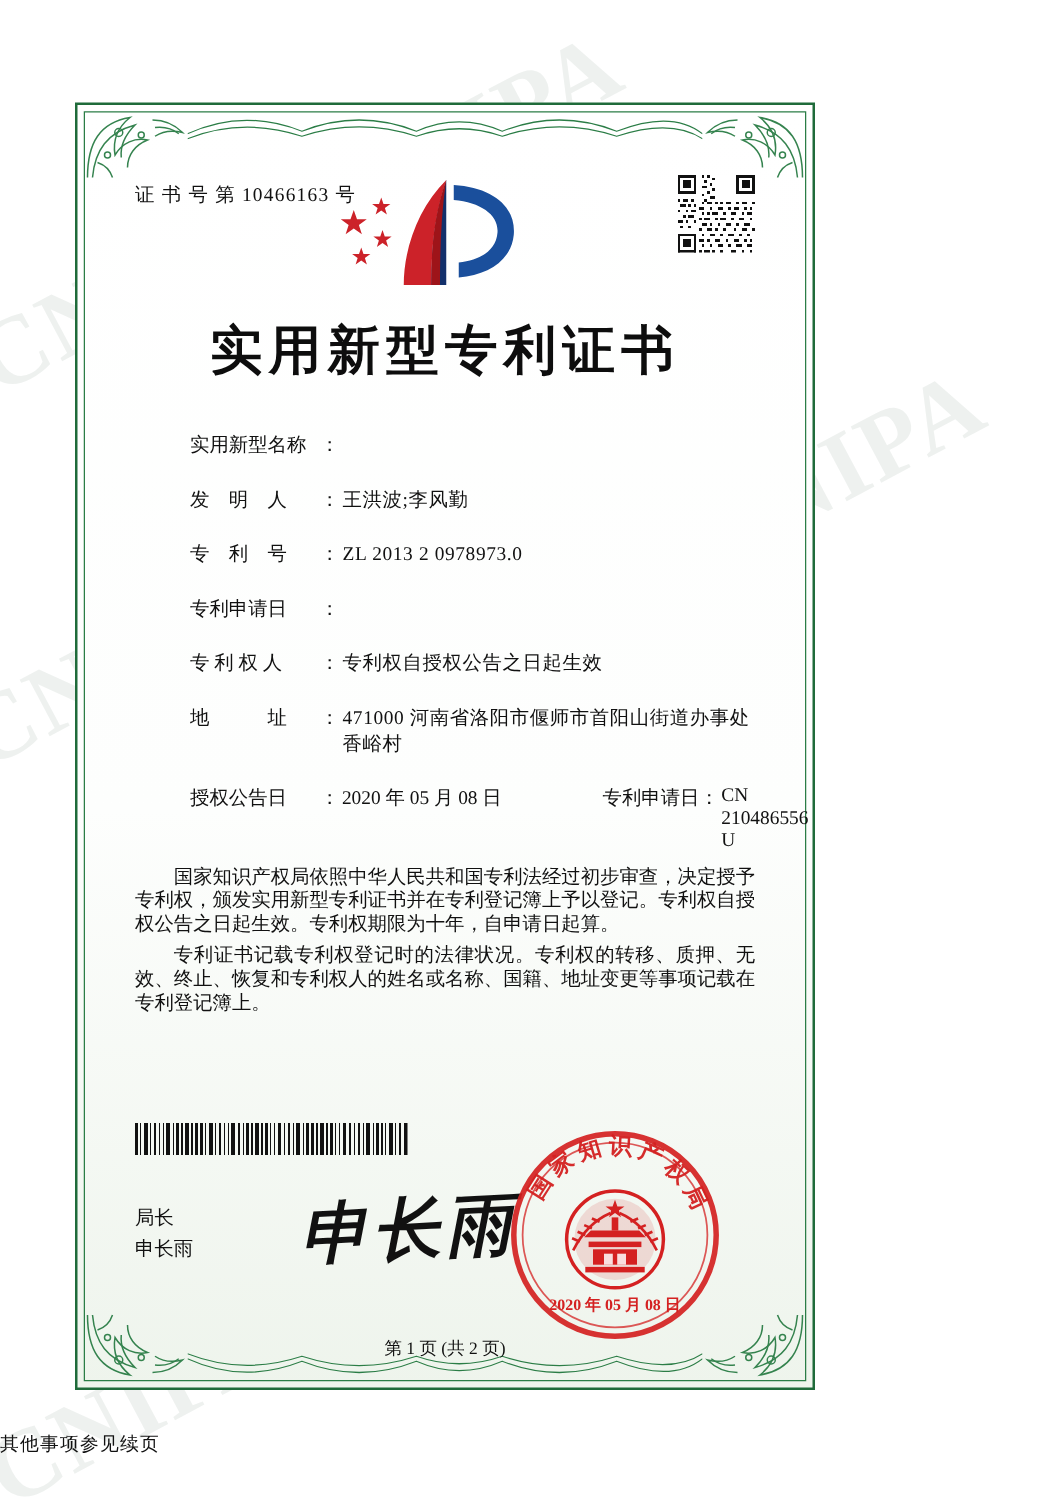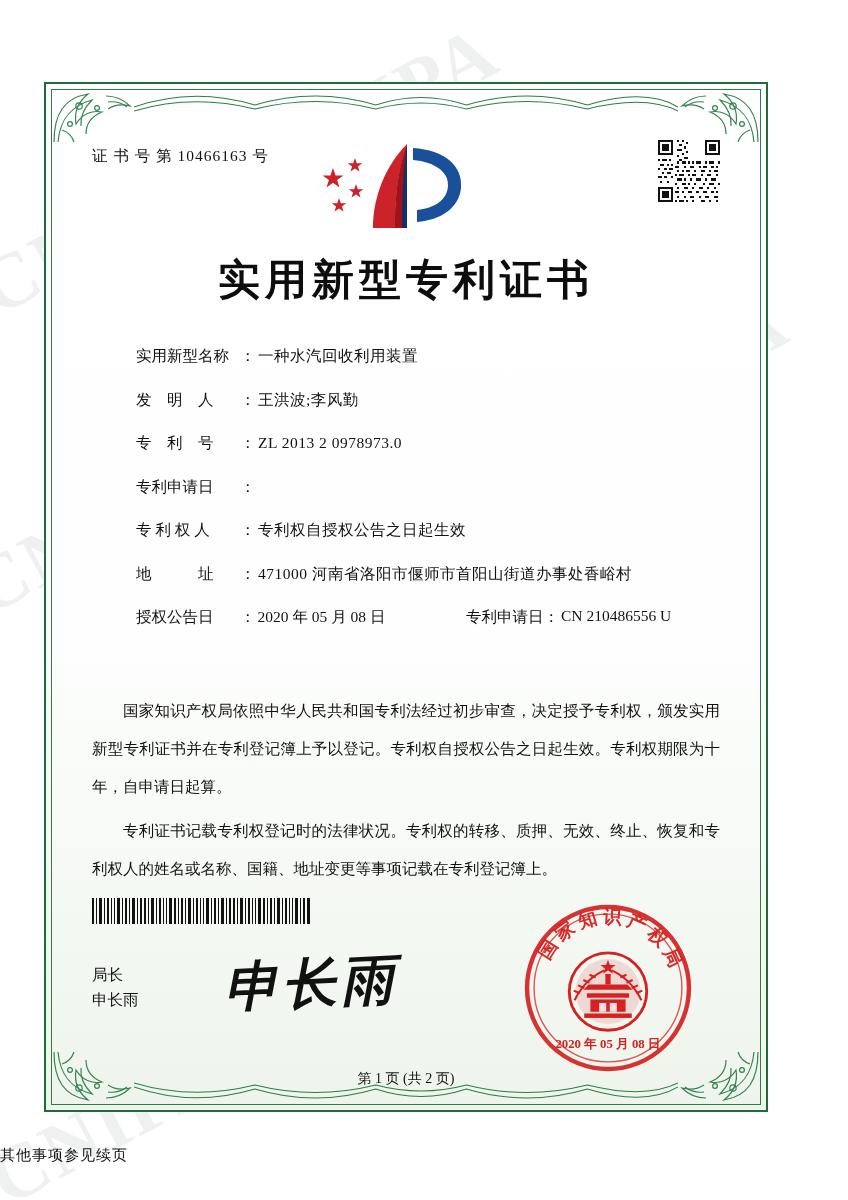--- a/index.html
+++ b/index.html
@@ -30,23 +30,23 @@
     font-weight: bold;
     color: rgba(170, 185, 175, 0.20);
     letter-spacing: 2px;
     transform: rotate(-28deg);
     white-space: nowrap;
   }
 
   
   .cert {
     position: absolute;
-    left: 44px;
+    left: 60px;
     top: 82px;
-    width: 724px;
+    width: 592px;
     height: 1030px;
     z-index: 1;
     background:
       linear-gradient(180deg, #ffffff 0%, #fdfefd 55%, #eef4ec 100%);
   }
   .frame-outer {
     position: absolute;
     inset: 0;
     border: 2px solid #1f6b3a;
   }
@@ -159,21 +159,21 @@
   .grant-left { flex: 0 0 330px; display:flex; }
   .grant-right { display: flex; }
   .gr-label { white-space: nowrap; }
 
   .paragraphs {
     position: absolute;
     left: 48px;
     right: 48px;
     top: 610px;
     font-size: 15.5px;
-    line-height: 38px;
+    line-height: 19px;
     color: #111;
     text-align: justify;
   }
   .paragraphs p {
     margin: 0 0 6px 0;
     text-indent: 31px;
   }
 
   
   .barcode {
@@ -455,21 +455,20 @@
       </svg>
     </div>
 
     <div class="main-title">实用新型专利证书</div>
 
     <div class="fields">
 
       <div class="field">
         <span class="f-label">实用新型名称</span>
         <span class="f-colon">：</span>
-        <span class="f-value">一种水汽回收利用装置</span>
       </div>
 
       <div class="field">
         <span class="f-label">发　明　人</span>
         <span class="f-colon">：</span>
         <span class="f-value">王洪波;李风勤</span>
       </div>
 
       <div class="field">
         <span class="f-label">专　利　号</span>

